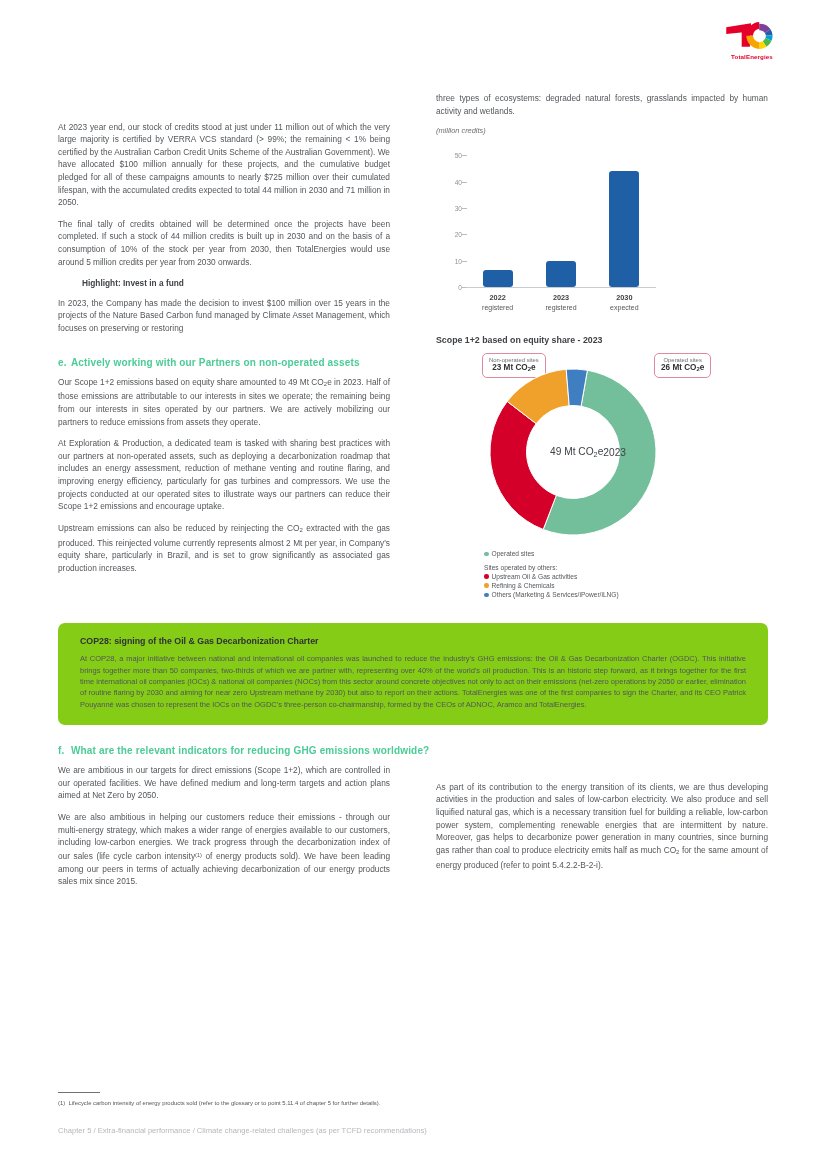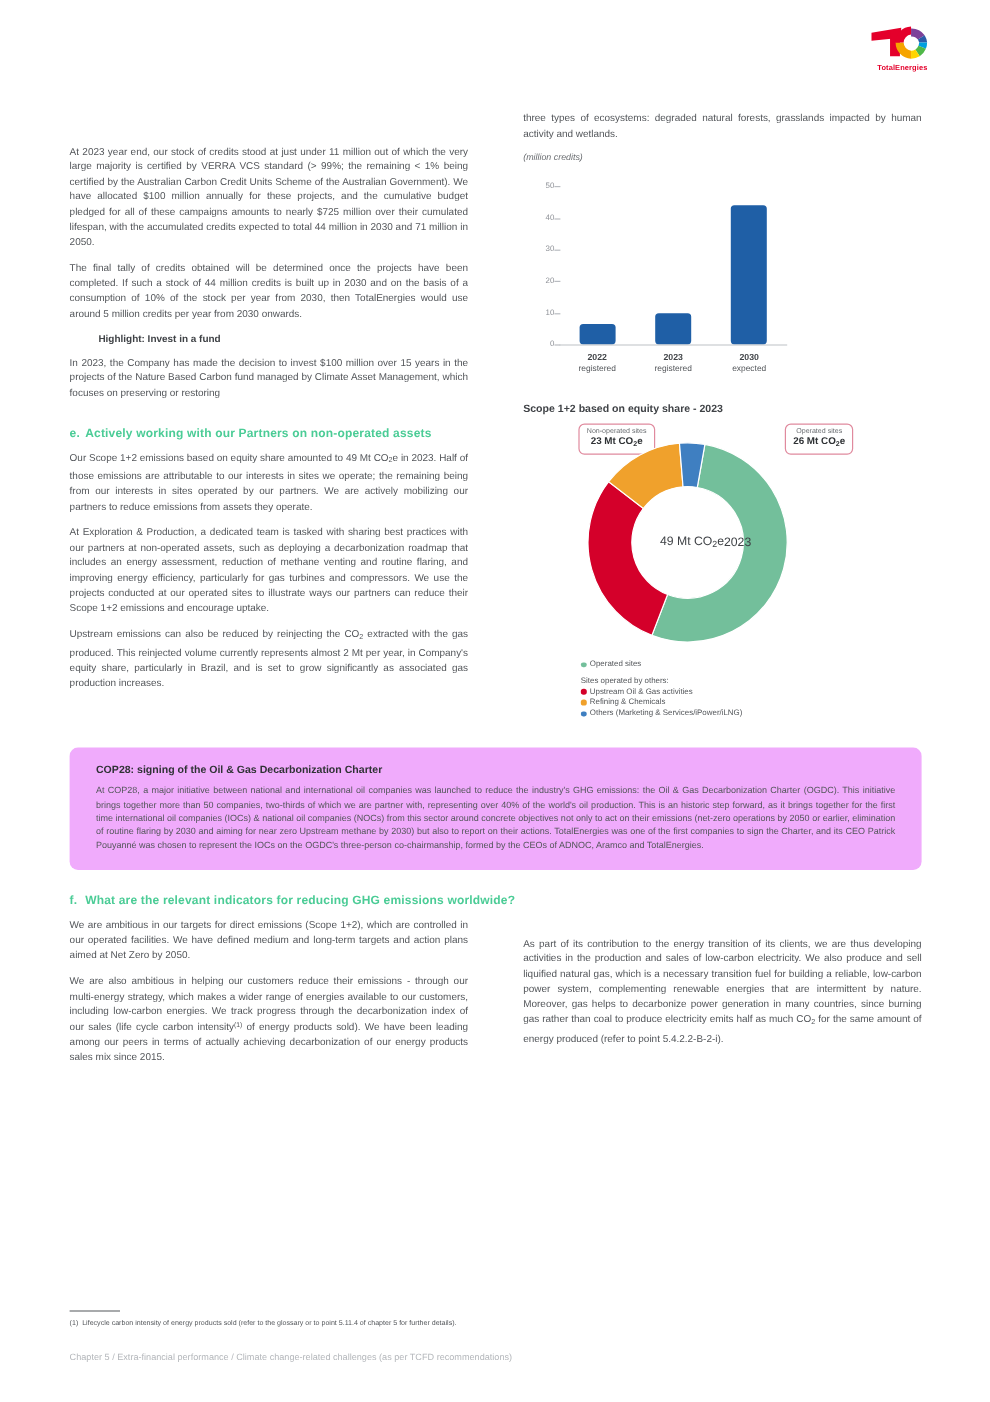--- a/index.html
+++ b/index.html
@@ -173,21 +173,21 @@
     width: 4.5px; height: 4.5px; border-radius: 50%;
     margin-right: 3px; flex: 0 0 auto;
   }
   .legend-sub {
     font-size: 6.6px; color: #53565a; margin-top: 5px; margin-bottom: 1px;
   }
 
   
   .cop-box {
     margin-top: 20px;
-    background: #f0abfc;
+    background: #84cc16;
     border-radius: 7px;
     padding: 13px 22px 15px 22px;
     width: 710px;
   }
   .cop-title {
     font-size: 8.8px; font-weight: bold; color: #2f3235;
     margin: 0 0 7px 0;
   }
   .cop-text {
     font-size: 7.5px; line-height: 11.4px; text-align: justify;

